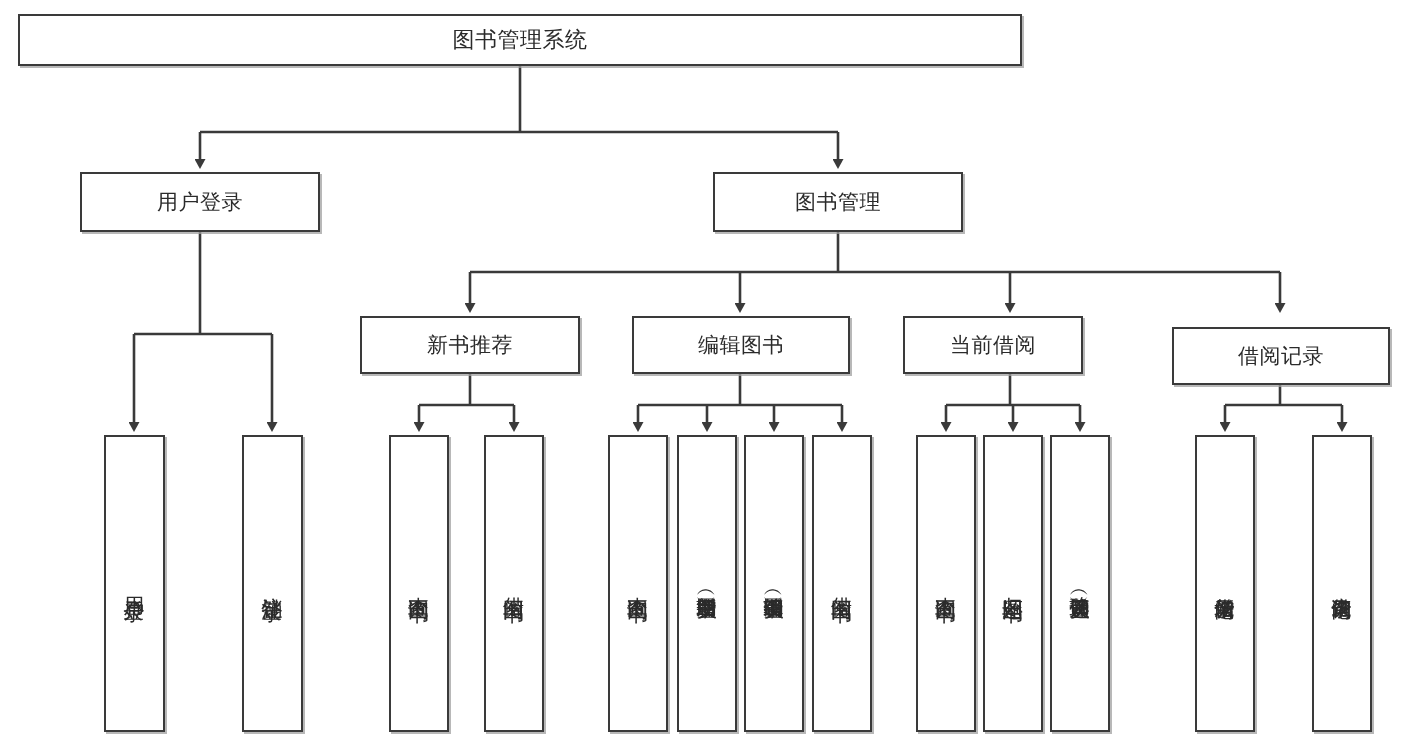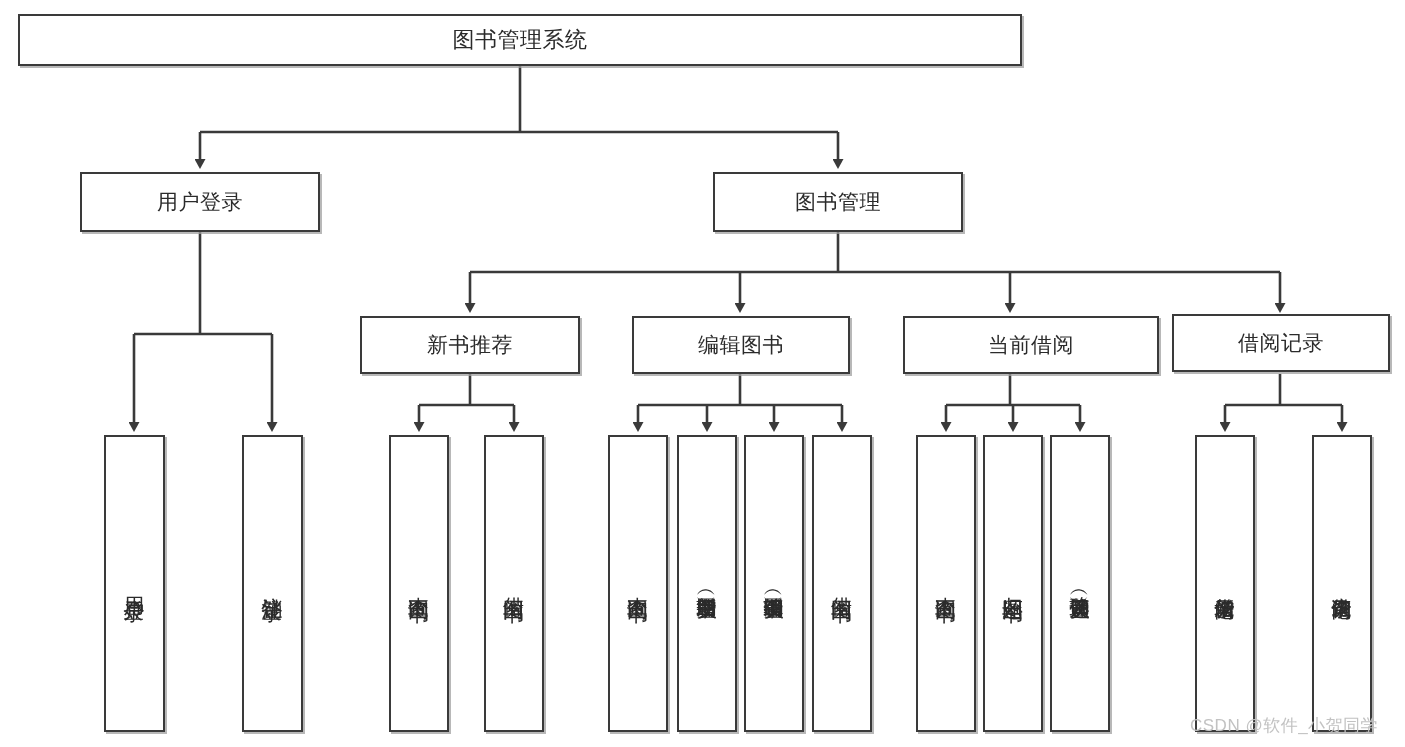--- a/index.html
+++ b/index.html
@@ -140,24 +140,24 @@
   <div class="node horiz" style="left:360px;top:316px;width:220px;height:58px;">
     <span class="lbl">新书推荐</span>
   </div>
 
   <div class="node horiz" style="left:713px;top:172px;width:250px;height:60px;">
     <span class="lbl">图书管理</span>
   </div>
   <div class="node horiz" style="left:632px;top:316px;width:218px;height:58px;">
     <span class="lbl">编辑图书</span>
   </div>
-  <div class="node horiz" style="left:903px;top:316px;width:256px;height:58px;">
+  <div class="node horiz" style="left:903px;top:316px;width:180px;height:58px;">
     <span class="lbl">当前借阅</span>
   </div>
-  <div class="node horiz" style="left:1172px;top:314px;width:218px;height:58px;">
+  <div class="node horiz" style="left:1172px;top:327px;width:218px;height:58px;">
     <span class="lbl">借阅记录</span>
   </div>
 
   <div class="node vert" style="left:104px;top:435px;width:61px;height:297px;">
     <span class="lbl">用户登录</span>
   </div>
   <div class="node vert" style="left:242px;top:435px;width:61px;height:297px;">
     <span class="lbl">注销登录</span>
   </div>
 
@@ -191,15 +191,14 @@
     <span class="lbl">确认归还（管理员）</span>
   </div>
 
   <div class="node vert long" style="left:1195px;top:435px;width:60px;height:297px;">
     <span class="lbl">新增借阅记录</span>
   </div>
   <div class="node vert long" style="left:1312px;top:435px;width:60px;height:297px;">
     <span class="lbl">查询借阅记录</span>
   </div>
 
-  <div class="watermark">CSDN @软件_小贺同学</div>
 
 </div>
 
 </body></html>

